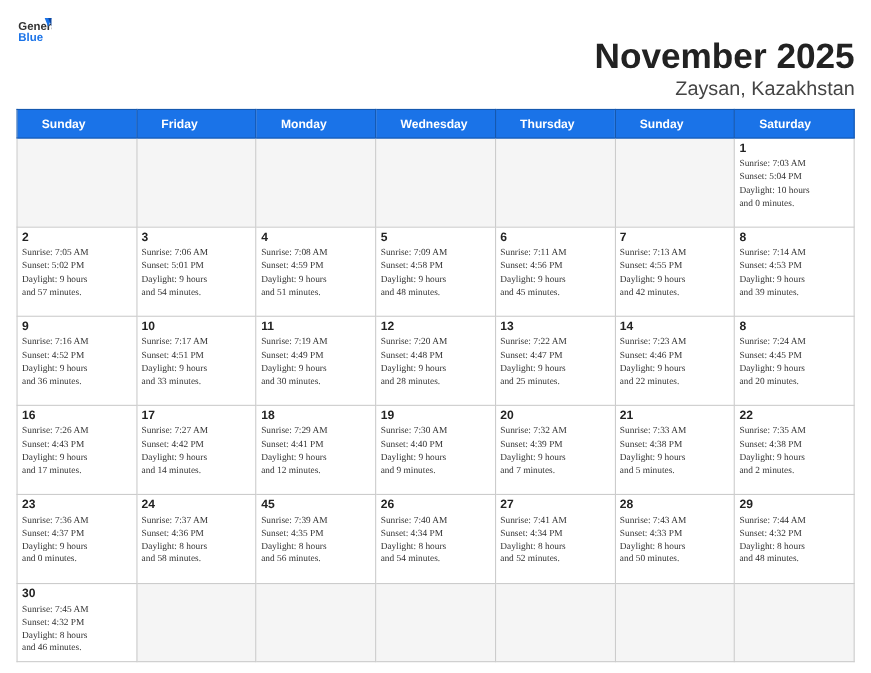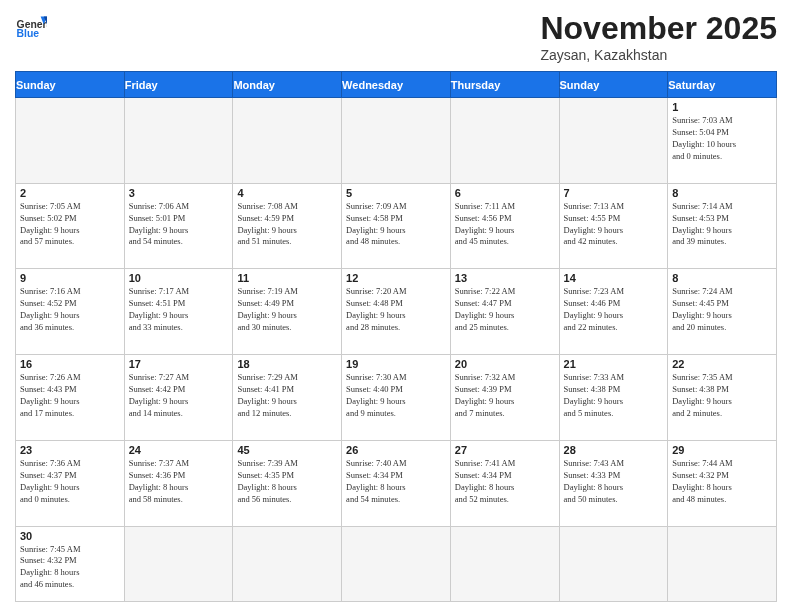--- a/index.html
+++ b/index.html
@@ -26,44 +26,45 @@
     .logo {
       display: flex;
       align-items: center;
       gap: 4px;
     }
     .logo-icon {
       width: 32px;
       height: 32px;
     }
     .title-block {
-      text-align: left;
+      text-align: right;
+      margin-top: 23px;
     }
     .month-title {
       font-size: 32px;
       font-weight: bold;
       color: #222;
     }
     .location {
-      font-size: 14px;
+      font-size: 18px;
       color: #444;
     }
     .calendar {
       flex: 1;
       border: 1px solid #ccc;
       border-collapse: collapse;
       width: 100%;
       table-layout: fixed;
     }
     .calendar th {
       background: #1a73e8;
       color: #fff;
       font-size: 11px;
       font-weight: bold;
-      padding: 4px 0;
+      padding: 4px 22px;
       text-align: left;
       border: 1px solid #1558b0;
       height: 26px;
     }
     .calendar td {
       border: 1px solid #ccc;
       vertical-align: top;
       padding: 3px 4px;
       font-size: 8.5px;
       color: #333;

